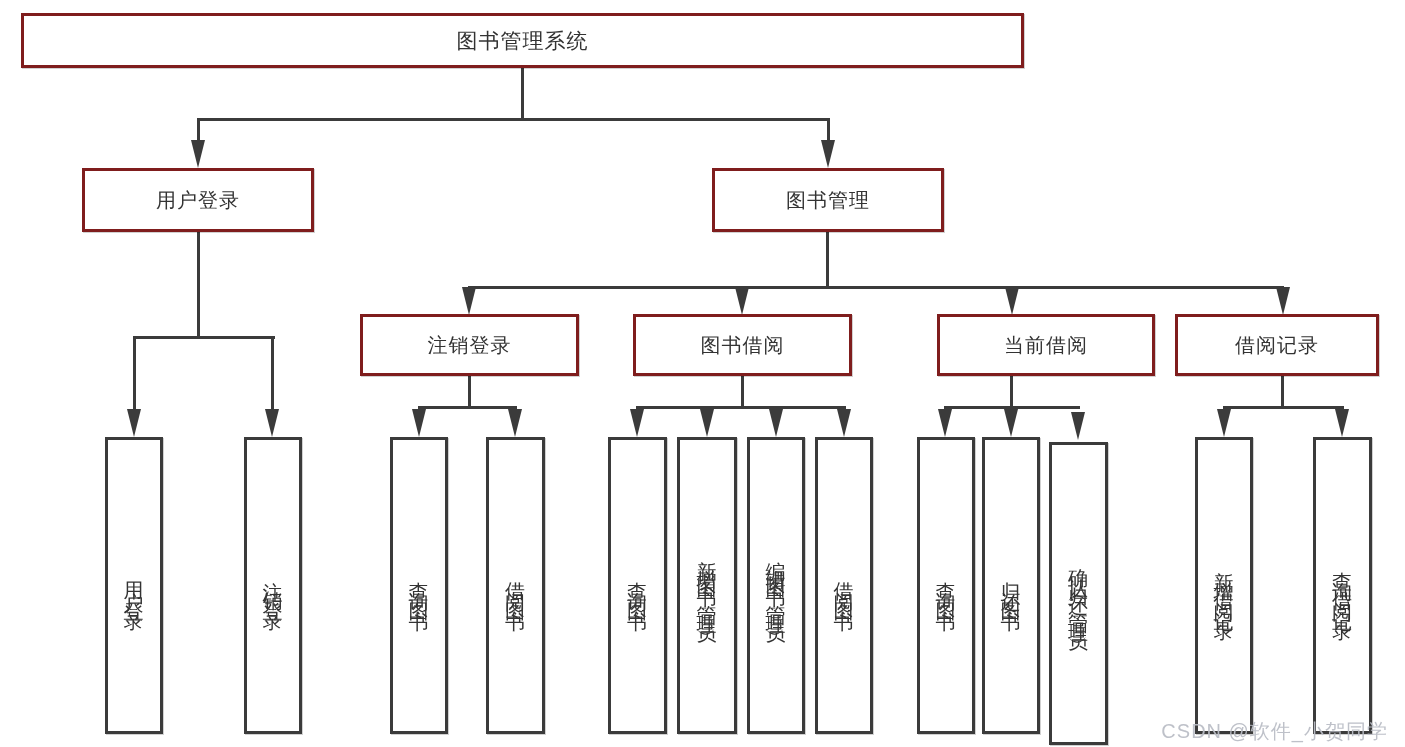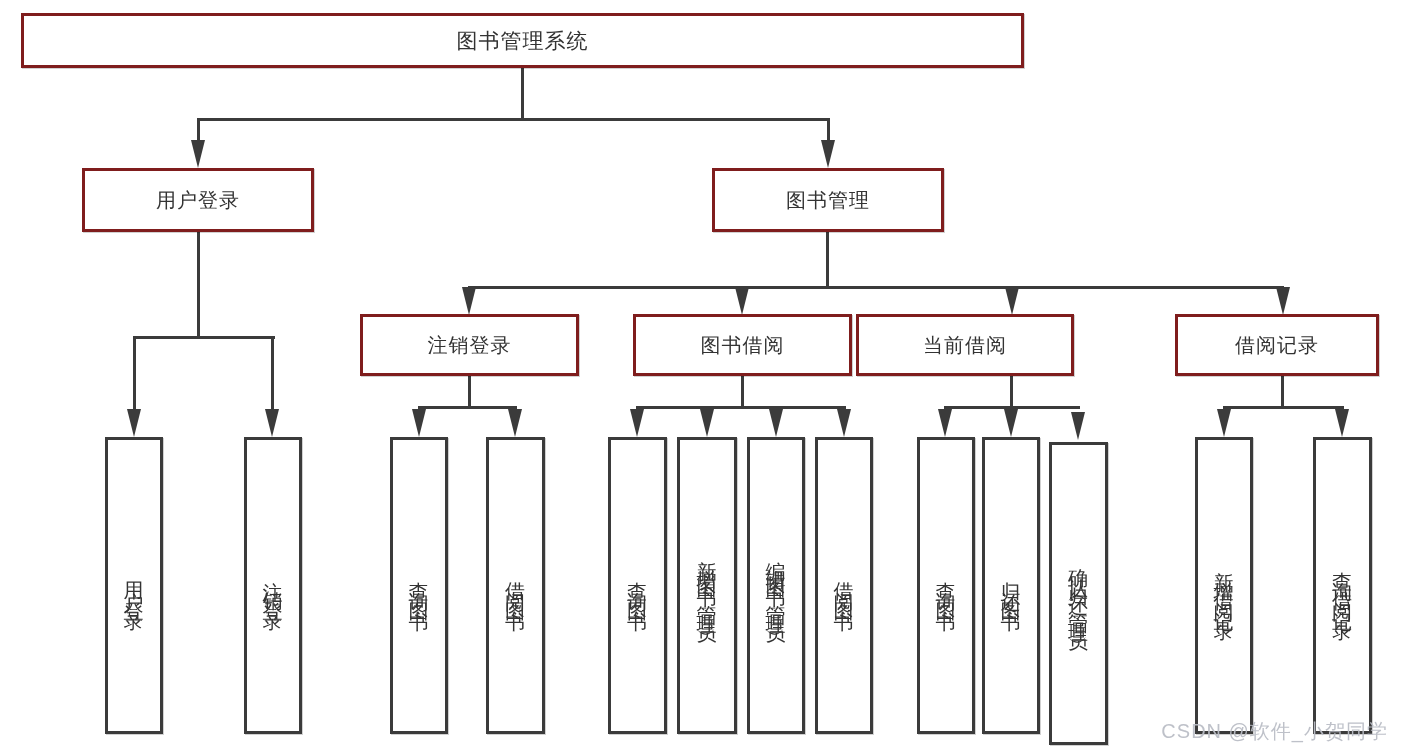--- a/index.html
+++ b/index.html
@@ -110,21 +110,21 @@
   <div class="arr" style="left:735px; top:287px;"></div>
   <div class="arr" style="left:1005px; top:287px;"></div>
   <div class="arr" style="left:1276px; top:287px;"></div>
 
   <div class="hbox" style="left:360px; top:314px; width:219px; height:62px;">
     <span>注销登录</span>
   </div>
   <div class="hbox" style="left:633px; top:314px; width:219px; height:62px;">
     <span>图书借阅</span>
   </div>
-  <div class="hbox" style="left:856px; top:314px; width:218px; height:62px;">
+  <div class="hbox" style="left:937px; top:314px; width:218px; height:62px;">
     <span>当前借阅</span>
   </div>
   <div class="hbox" style="left:1175px; top:314px; width:204px; height:62px;">
     <span>借阅记录</span>
   </div>
 
   <div class="line" style="left:468px; top:376px; width:3px; height:33px;"></div>
   <div class="line" style="left:418px; top:406px; width:99px; height:3px;"></div>
   <div class="arr" style="left:412px; top:409px;"></div>
   <div class="arr" style="left:508px; top:409px;"></div>

